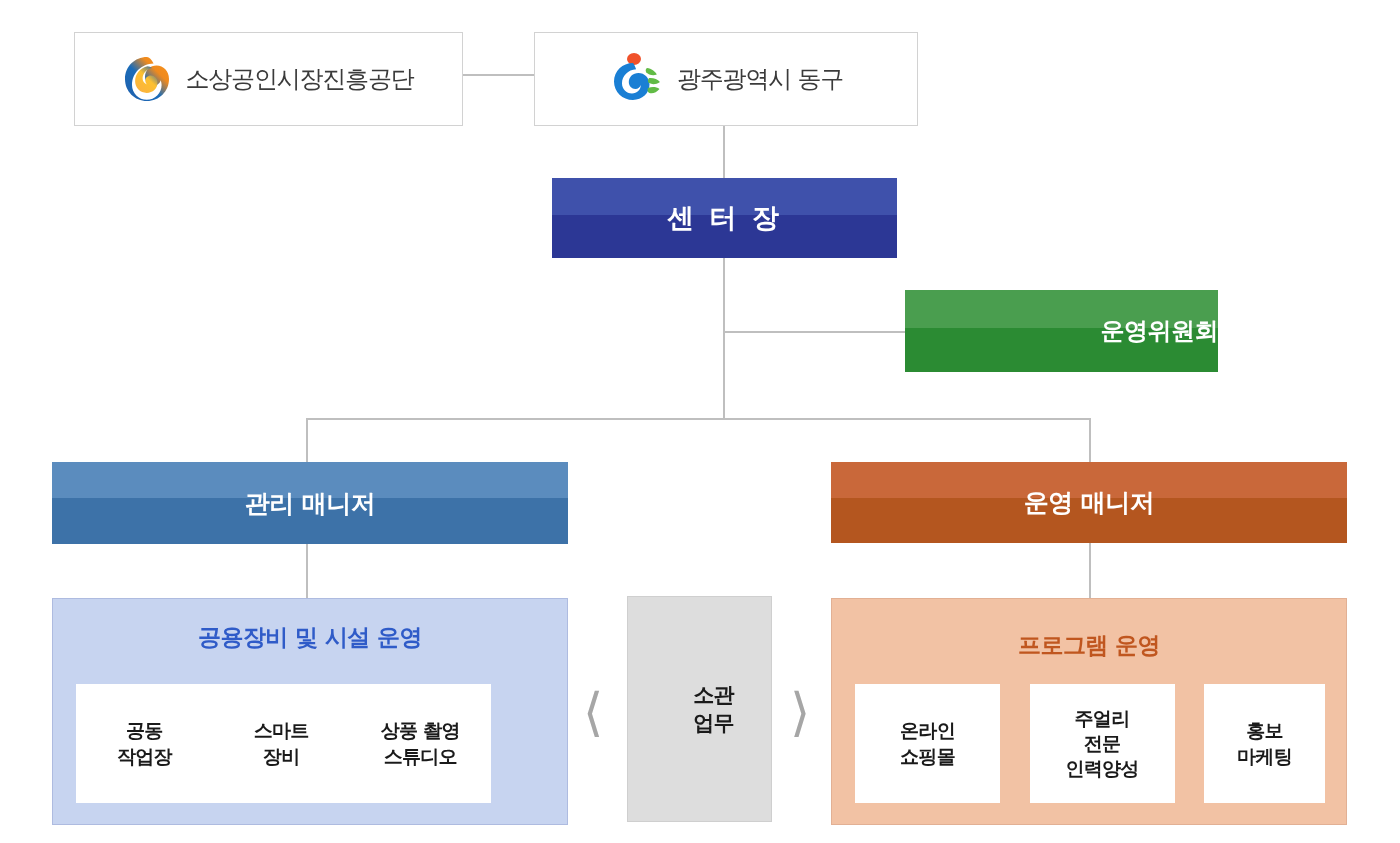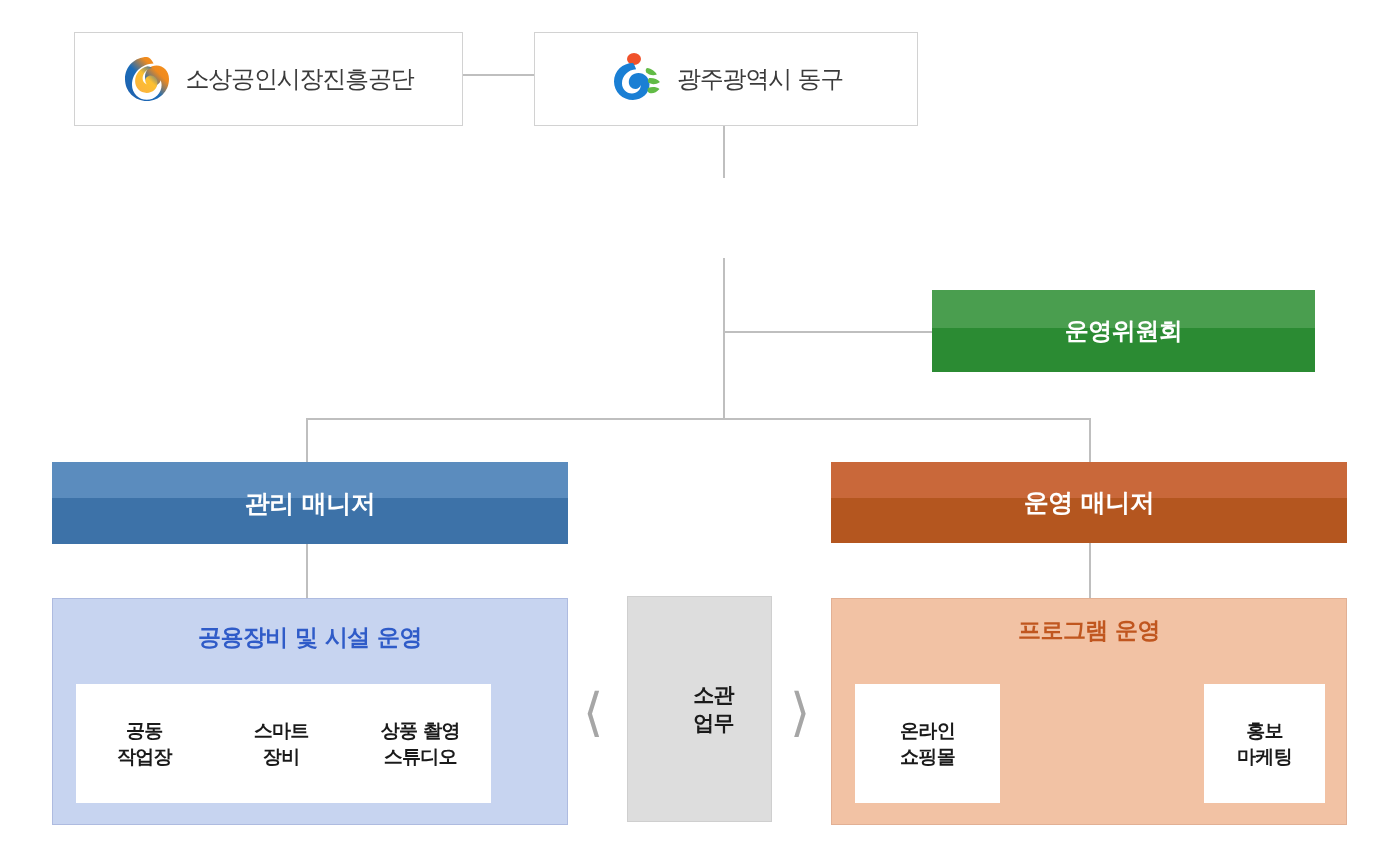--- a/index.html
+++ b/index.html
@@ -200,22 +200,25 @@
         <ellipse cx="25" cy="6" rx="7" ry="6" fill="#f0512a"></ellipse>
         <path d="M24 10C13.5 10 5 18 5 28.5 5 39 13.5 47 24 47c9.1 0 16.5-6.8 16.5-15.4 0-6.6-4.9-11.5-11.1-11.5-5.4 0-9.6 3.9-9.6 9 0 4 2.9 7 6.6 7 2.7 0 4.7-1.7 5.4-4-.1 4.9-3.8 8.5-8.8 8.5-5.7 0-10-4.4-10-10.3 0-7.5 6.1-13.6 14.1-14.1C25.9 12.6 25 11.2 24 10z" fill="#1a7fd4"></path>
         <path d="M38 15c4.5 .5 8 3.2 9.8 6.6-4.3 1.3-8.1 .2-10.6-2.4-1 -1.4-.5 -3.4 .8-4.2z" fill="#62bb46"></path>
         <path d="M40 25c4.6-.4 8.5 1.2 11 4-3.7 2.6-7.7 2.9-10.9 1.1-1.5-.8-1.6-3.3-.1-5.1z" fill="#62bb46"></path>
         <path d="M39 35c4.3-1.5 8.4-1.1 11.5 1-2.9 3.5-6.6 4.9-10.1 4-1.7-.4-2.4-2.8-1.4-5z" fill="#62bb46"></path>
       </svg>
     </span>
     <span class="partner-label">광주광역시 동구</span>
   </div>
 
-
-  <div class="bar bar-green" style="left:932px; top:290px; width:383px; height:82px;">
+  <div class="bar bar-center" style="left:552px; top:178px; width:345px; height:80px;">
+    <span>센 터 장</span>
+  </div>
+
+  <div class="bar bar-green" style="left:905px; top:290px; width:313px; height:82px;justify-content:flex-end;">
     <span>운영위원회</span>
   </div>
 
   <div class="bar bar-blue" style="left:52px; top:462px; width:516px; height:82px;">
     <span>관리 매니저</span>
   </div>
 
   <div class="bar bar-orange" style="left:831px; top:462px; width:516px; height:81px;">
     <span>운영 매니저</span>
   </div>
@@ -231,22 +234,25 @@
 스튜디오</div>
     </div>
   </div>
 
   <span class="chev" style="left:583px; top:686px;">⟨</span>
   <div class="center-box" style="left:627px; top:596px; width:145px; height:226px;">소관
 업무</div>
   <span class="chev" style="left:790px; top:686px;">⟩</span>
 
   <div class="panel panel-peach" style="left:831px; top:598px; width:516px; height:227px;">
-    <div class="panel-title" style="margin-top:16px;">프로그램 운영</div>
+    <div class="panel-title" style="margin-top:31px;">프로그램 운영</div>
     <div class="panel-items" style="left:23px; top:85px; width:470px;">
       <div class="leaf" style="width:145px; height:119px;">온라인
 쇼핑몰</div>
+      <div class="leaf" style="width:145px; height:119px;">주얼리
+전문
+인력양성</div>
       <div class="leaf" style="width:121px; height:119px;">홍보
 마케팅</div>
     </div>
   </div>
 
 </div>
 
 </body></html>

